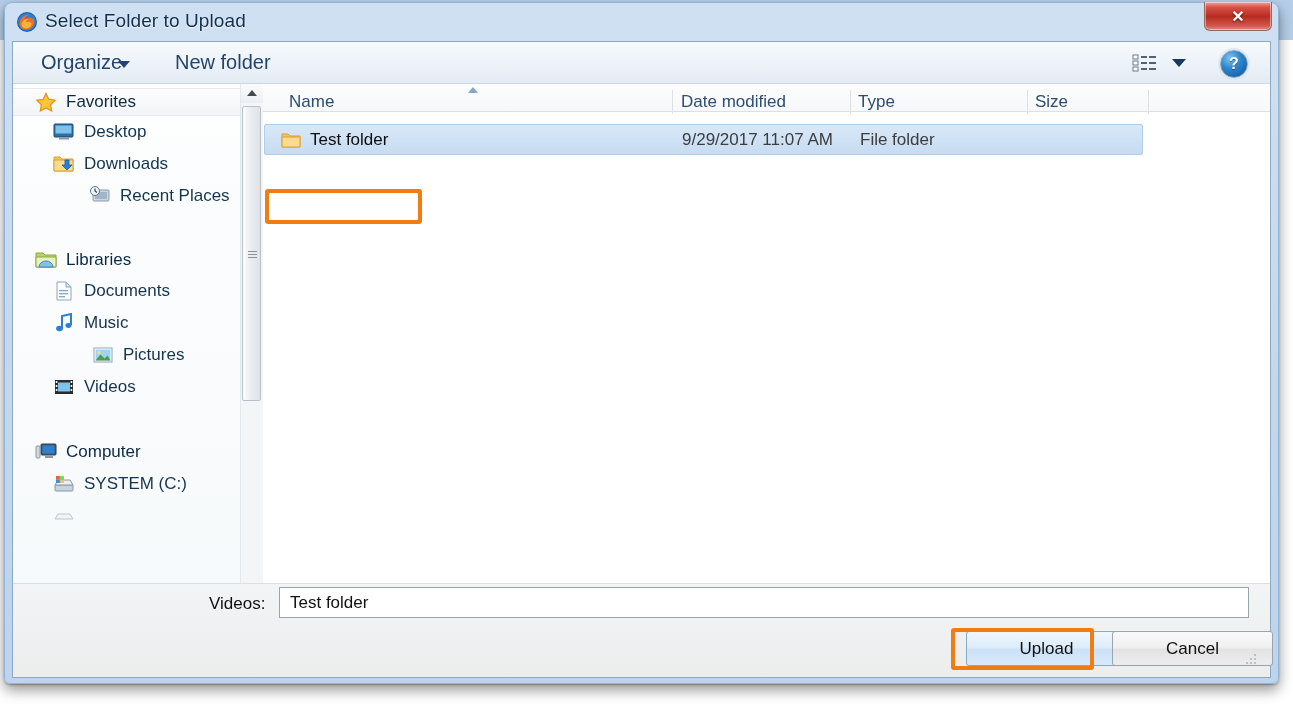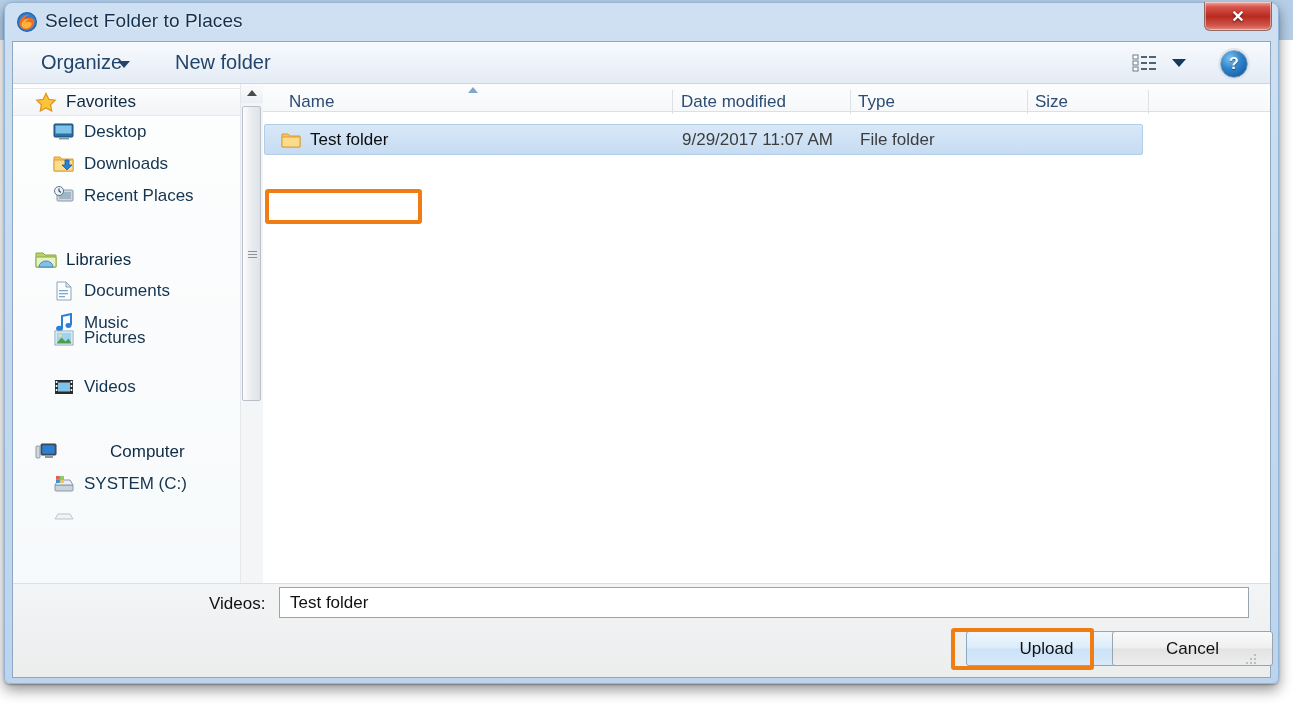--- a/index.html
+++ b/index.html
@@ -178,21 +178,21 @@
 
     <div class="titlebar">
       <span class="ff-icon">
         <svg width="22" height="22" viewBox="0 0 22 22">
           <circle cx="11" cy="11" r="10" fill="#1a5fa8"></circle>
           <circle cx="11" cy="11" r="9" fill="#2b7fd4"></circle>
           <path d="M3.5 13 C4 6.5 9 3 14 4 C11 4.5 9 6 8.5 8.5 C11 6.5 15.5 6 18 8.5 C19.5 12.5 16.5 18 11.5 18.5 C7 19 4 16.5 3.5 13 Z" fill="#f36d21"></path>
           <path d="M5.5 13.5 C6 9.5 9.5 7.5 13 8 C11 8.8 9.8 10 9.5 11.5 C12 10 15 11 15.8 13 C15 16 12 18 9.5 17.6 C7 17.2 5.7 15.6 5.5 13.5Z" fill="#ffb13d"></path>
         </svg>
       </span>
-      <div class="title-text">Select Folder to Places</div>
+      <div class="title-text">Select Folder to Upload</div>
       <div class="close-btn">
         <span class="x">✕</span>
       </div>
     </div>
 
     <div class="navbar">
       <div class="navbtn back">
         <span>
           <svg width="24" height="24" viewBox="0 0 24 24">
             <path d="M14 5 L7 12 L14 19 L14 15 L17 15 L17 9 L14 9 Z" fill="#b9c9d8" stroke="#9fb3c6" stroke-width="1"></path>
@@ -292,21 +292,21 @@
             <span class="ic">
               <svg width="22" height="20" viewBox="0 0 22 20">
                 <path d="M1 3 h6 l2 2 h11 v12 H1 Z" fill="#f6c457" stroke="#d9a03c"></path>
                 <path d="M1 6 h19 v11 H1 Z" fill="#fcdb8b" stroke="#d9a03c"></path>
                 <path d="M12 6 v5 h-3 l5 5 5 -5 h-3 V6 Z" fill="#2b7fd4" stroke="#1a5fa8" stroke-width=".8"></path>
               </svg>
             </span>
             <span class="lb">Downloads</span>
           </div>
 
-          <div class="sb-item child" style="top:99px;">
+          <div class="sb-item child" style="top:99px;padding-left:36px;">
             <span class="ic">
               <svg width="22" height="20" viewBox="0 0 22 20">
                 <rect x="4" y="4" width="16" height="11" rx="1" fill="#cfd8e0" stroke="#8a99a8"></rect>
                 <rect x="6" y="6" width="12" height="7" fill="#9fb6c8"></rect>
                 <circle cx="6" cy="5" r="4.5" fill="#eef3f7" stroke="#5d7487"></circle>
                 <path d="M6 2.5 v2.5 l2 1.5" stroke="#2b4a63" stroke-width="1.2" fill="none"></path>
               </svg>
             </span>
             <span class="lb">Recent Places</span>
           </div>
@@ -339,21 +339,21 @@
             <span class="ic">
               <svg width="22" height="20" viewBox="0 0 22 20">
                 <path d="M9 15 V3 l9 -2 v11" fill="none" stroke="#2b7fd4" stroke-width="2"></path>
                 <ellipse cx="6.5" cy="15.5" rx="3.4" ry="2.7" fill="#2b7fd4"></ellipse>
                 <ellipse cx="15.5" cy="12.5" rx="3" ry="2.4" fill="#2b7fd4"></ellipse>
               </svg>
             </span>
             <span class="lb">Music</span>
           </div>
 
-          <div class="sb-item child" style="top:241px;">
+          <div class="sb-item child" style="top:258px;padding-left:39px;">
             <span class="ic">
               <svg width="22" height="20" viewBox="0 0 22 20">
                 <rect x="2" y="3" width="18" height="14" fill="#fff" stroke="#8ea5ba"></rect>
                 <rect x="3.5" y="4.5" width="15" height="11" fill="#9fd3f0"></rect>
                 <path d="M3.5 15.5 l5 -6 4 4 3 -3 3 5 Z" fill="#4e9c4e"></path>
                 <circle cx="7" cy="7.5" r="1.6" fill="#ffe07a"></circle>
               </svg>
             </span>
             <span class="lb">Pictures</span>
           </div>
@@ -369,21 +369,21 @@
                     <rect x="2.8" y="12" width="1.6" height="2"></rect>
                   <rect x="17.6" y="4" width="1.6" height="2"></rect>
                     <rect x="17.6" y="8" width="1.6" height="2"></rect>
                     <rect x="17.6" y="12" width="1.6" height="2"></rect>
                 </g>
               </svg>
             </span>
             <span class="lb">Videos</span>
           </div>
 
-          <div class="sb-item head" style="top:355px;gap:44px;">
+          <div class="sb-item head" style="top:355px;">
             <span class="ic">
               <svg width="22" height="20" viewBox="0 0 22 20">
                 <rect x="6" y="2" width="15" height="11" rx="1" fill="#4a5a68" stroke="#2f3c47"></rect>
                 <rect x="7.5" y="3.5" width="12" height="8" fill="#2b7fd4"></rect>
                 <rect x="10" y="14" width="8" height="2" fill="#8a99a8"></rect>
                 <rect x="1" y="4" width="4" height="12" rx="1" fill="#cfd8e0" stroke="#8a99a8"></rect>
               </svg>
             </span>
             <span class="lb">Computer</span>
           </div>

